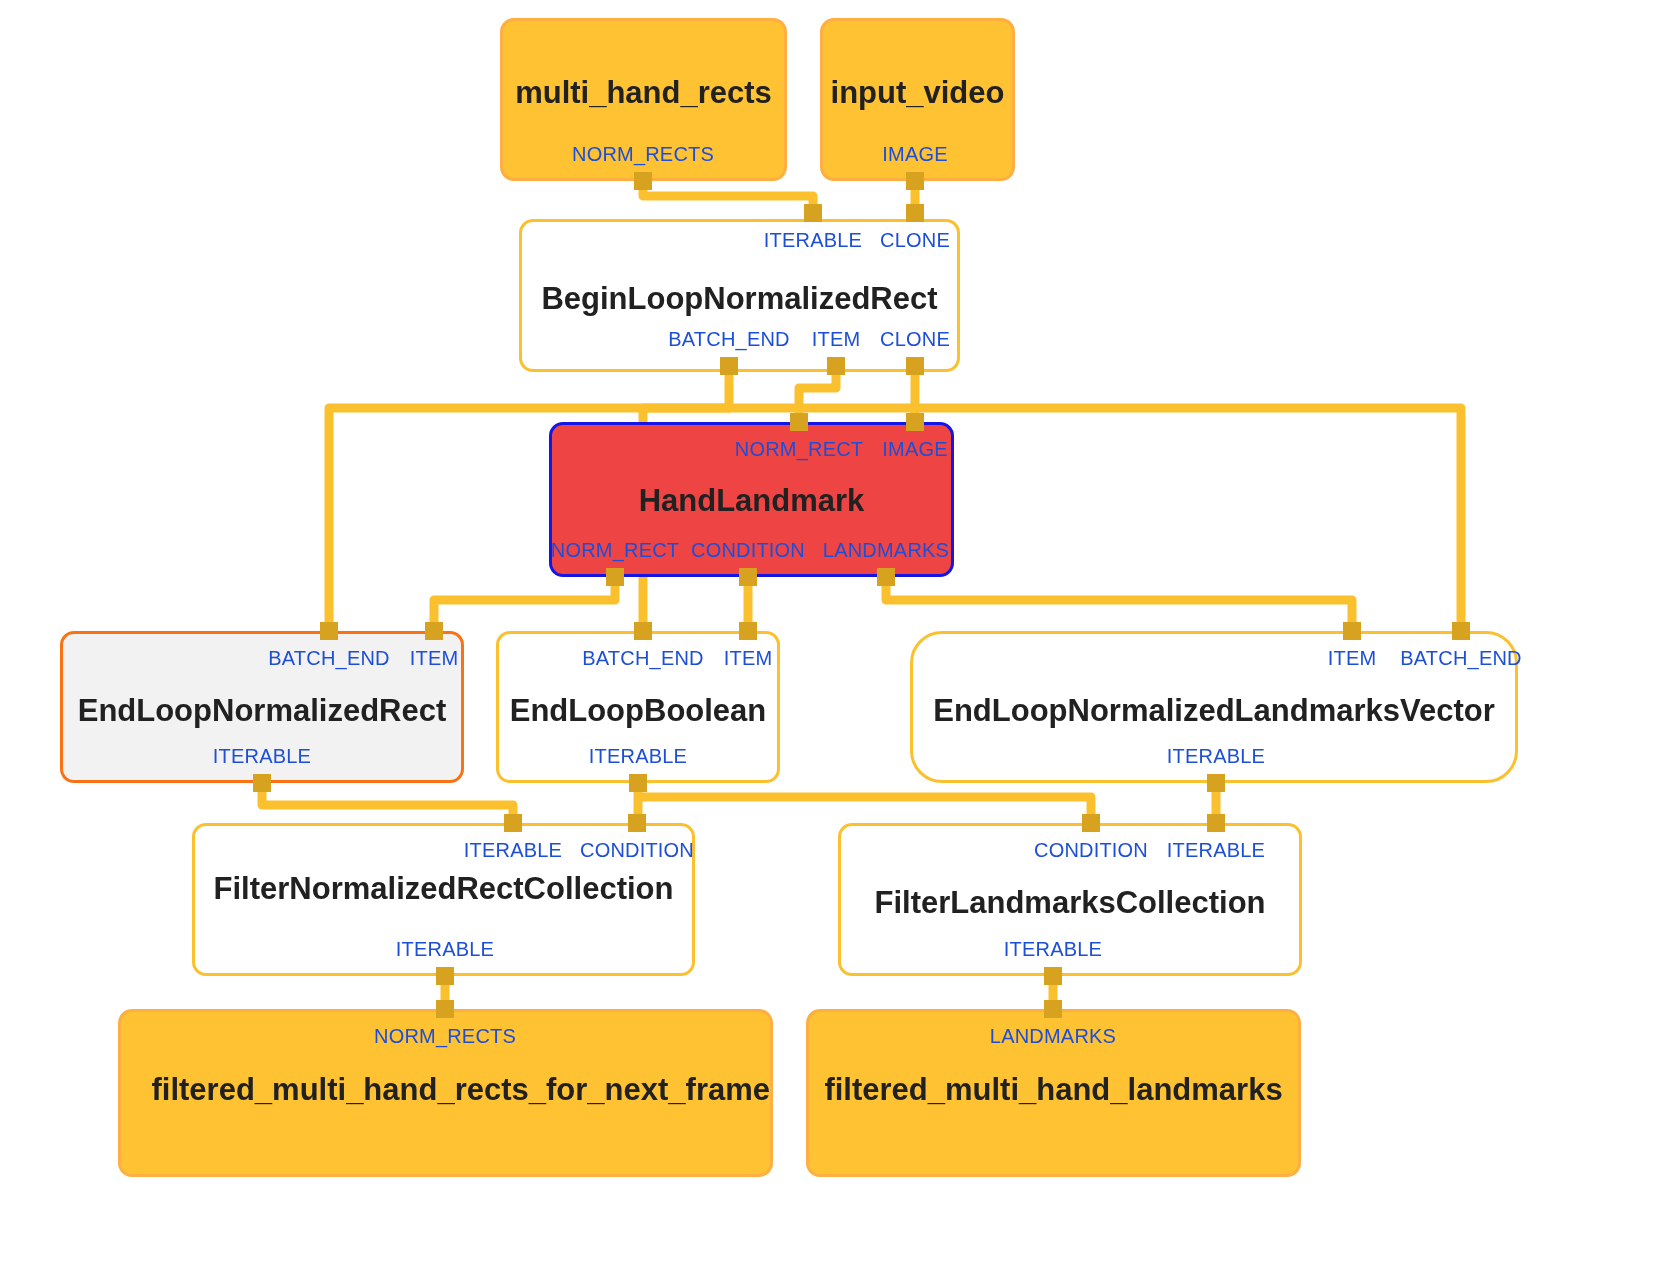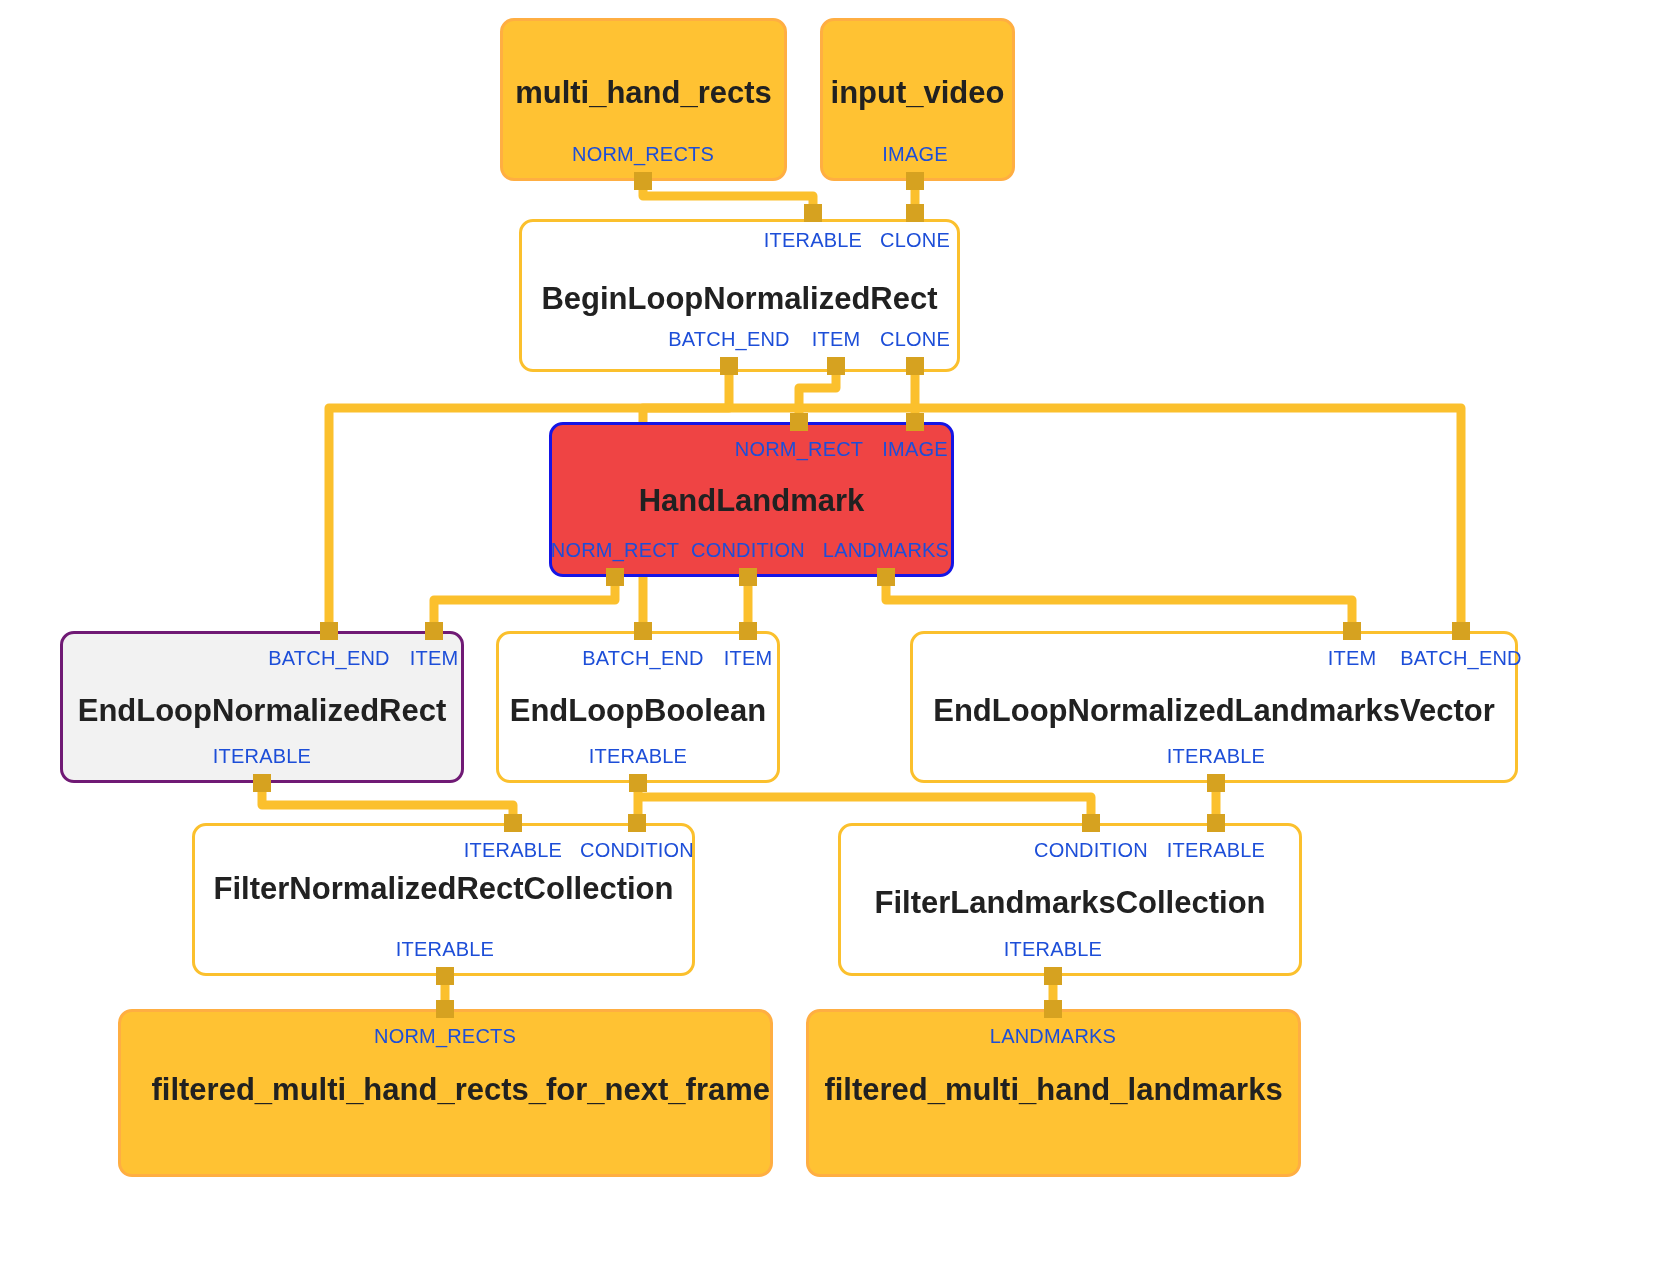--- a/index.html
+++ b/index.html
@@ -2,21 +2,21 @@
 <html><head>
 <meta charset="utf-8">
 <style>
   html,body{margin:0;padding:0;background:#ffffff;}
   body{font-family:"Liberation Sans", sans-serif;}
   #stage{position:relative;width:1670px;height:1276px;background:#ffffff;overflow:hidden;}
   #edges{position:absolute;left:0;top:0;width:1670px;height:1276px;}
   .node{position:absolute;box-sizing:border-box;border-radius:14px;}
   .node.stream{background:#FFC233;border:3px solid #FFAE42;}
   .node.calc{background:#FFFFFF;border:3px solid #FBC02D;}
-  .node.calc-sel{background:#F2F2F2;border:3px solid #701a75;}
+  .node.calc-sel{background:#F2F2F2;border:3px solid #f97316;}
   .node.model{background:#ef4444;border:3px solid #1515E5;}
   .node-title{position:absolute;left:0;right:0;text-align:center;
     font-weight:bold;color:#212121;white-space:nowrap;}
   .node.stream .node-title{font-size:31px;}
   .node.calc .node-title,.node.calc-sel .node-title{font-size:31px;}
   .node.model .node-title{font-size:31px;}
   .port-label{position:absolute;font-size:20px;color:#1d4ed8;white-space:nowrap;
     transform:translateX(-50%);letter-spacing:.2px;}
   .port-sq{position:absolute;width:18px;height:18px;background:#D6A220;
     transform:translate(-50%,-50%);}
@@ -91,21 +91,21 @@
       <div class="port-sq" style="left: 262px; top: 783px;"></div>
       <div class="node calc" style="left: 496px; top: 631px; width: 284px; height: 152px;">
         <div class="node-title" style="top: 59px;">EndLoopBoolean</div>
       </div>
       <div class="port-label" style="left: 643px; top: 647px;">BATCH_END</div>
       <div class="port-sq" style="left: 643px; top: 631px;"></div>
       <div class="port-label" style="left: 748px; top: 647px;">ITEM</div>
       <div class="port-sq" style="left: 748px; top: 631px;"></div>
       <div class="port-label" style="left: 638px; top: 745px;">ITERABLE</div>
       <div class="port-sq" style="left: 638px; top: 783px;"></div>
-      <div class="node calc" style="left: 910px; top: 631px; width: 608px; height: 152px;">
+      <div class="node calc" style="left: 910px; top: 631px; width: 608px; height: 152px; border-radius: 32px;">
         <div class="node-title" style="top: 59px;">EndLoopNormalizedLandmarksVector</div>
       </div>
       <div class="port-label" style="left: 1352px; top: 647px;">ITEM</div>
       <div class="port-sq" style="left: 1352px; top: 631px;"></div>
       <div class="port-label" style="left: 1461px; top: 647px;">BATCH_END</div>
       <div class="port-sq" style="left: 1461px; top: 631px;"></div>
       <div class="port-label" style="left: 1216px; top: 745px;">ITERABLE</div>
       <div class="port-sq" style="left: 1216px; top: 783px;"></div>
       <div class="node calc" style="left: 192px; top: 823px; width: 503px; height: 153px;">
         <div class="node-title" style="top: 45px; text-align: center;">FilterNormalizedRectCollection</div>

